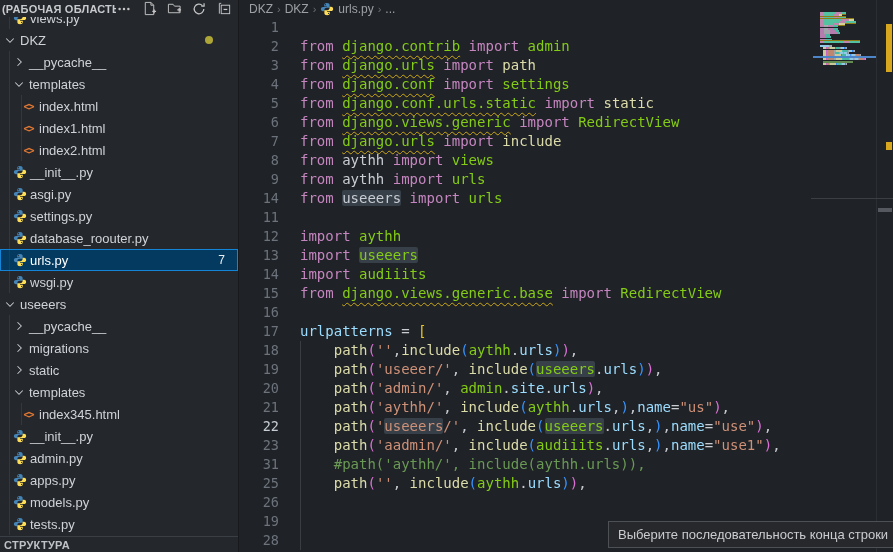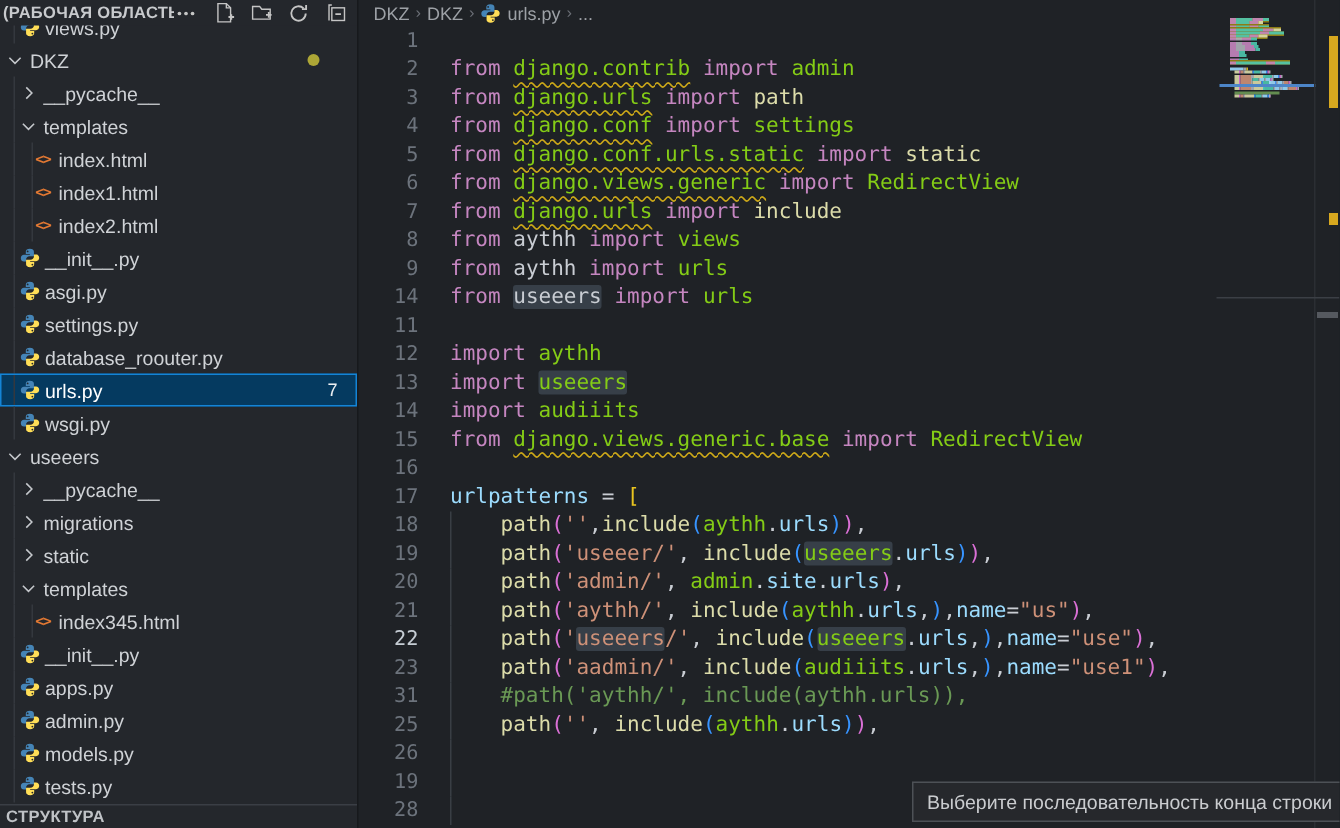--- a/index.html
+++ b/index.html
@@ -310,33 +310,33 @@
       <div class="trow" style="padding-left: 11px;">
         <span class="tg" style="left: 9px;"></span>
         <span class="ficon">
           <svg width="14" height="14" viewBox="0 0 16 16">
             <path fill="#4584b6" d="M7.9 1c-2 0-3.1.9-3.1 2.2V5h3.1v.6H3.4C2 5.6 1 6.6 1 8.1s1 2.5 2.4 2.5H5V9.1C5 7.7 6.2 6.7 7.6 6.7H11V3.2C11 1.9 9.9 1 7.9 1z"></path>
             <circle fill="#24272c" cx="6.2" cy="3" r=".7"></circle>
             <path fill="#ffde57" d="M8.1 15c2 0 3.1-.9 3.1-2.2V11H8.1v-.6h4.5c1.4 0 2.4-1 2.4-2.5s-1-2.5-2.4-2.5H11v1.5c0 1.4-1.2 2.4-2.6 2.4H5v3.5C5 14.1 6.1 15 8.1 15z"></path>
             <circle fill="#24272c" cx="9.8" cy="13" r=".7"></circle>
           </svg>
         </span>
+        <span class="lbl">admin.py</span>
+      </div>
+      <div class="trow" style="padding-left: 11px;">
+        <span class="tg" style="left: 9px;"></span>
+        <span class="ficon">
+          <svg width="14" height="14" viewBox="0 0 16 16">
+            <path fill="#4584b6" d="M7.9 1c-2 0-3.1.9-3.1 2.2V5h3.1v.6H3.4C2 5.6 1 6.6 1 8.1s1 2.5 2.4 2.5H5V9.1C5 7.7 6.2 6.7 7.6 6.7H11V3.2C11 1.9 9.9 1 7.9 1z"></path>
+            <circle fill="#24272c" cx="6.2" cy="3" r=".7"></circle>
+            <path fill="#ffde57" d="M8.1 15c2 0 3.1-.9 3.1-2.2V11H8.1v-.6h4.5c1.4 0 2.4-1 2.4-2.5s-1-2.5-2.4-2.5H11v1.5c0 1.4-1.2 2.4-2.6 2.4H5v3.5C5 14.1 6.1 15 8.1 15z"></path>
+            <circle fill="#24272c" cx="9.8" cy="13" r=".7"></circle>
+          </svg>
+        </span>
         <span class="lbl">apps.py</span>
-      </div>
-      <div class="trow" style="padding-left: 11px;">
-        <span class="tg" style="left: 9px;"></span>
-        <span class="ficon">
-          <svg width="14" height="14" viewBox="0 0 16 16">
-            <path fill="#4584b6" d="M7.9 1c-2 0-3.1.9-3.1 2.2V5h3.1v.6H3.4C2 5.6 1 6.6 1 8.1s1 2.5 2.4 2.5H5V9.1C5 7.7 6.2 6.7 7.6 6.7H11V3.2C11 1.9 9.9 1 7.9 1z"></path>
-            <circle fill="#24272c" cx="6.2" cy="3" r=".7"></circle>
-            <path fill="#ffde57" d="M8.1 15c2 0 3.1-.9 3.1-2.2V11H8.1v-.6h4.5c1.4 0 2.4-1 2.4-2.5s-1-2.5-2.4-2.5H11v1.5c0 1.4-1.2 2.4-2.6 2.4H5v3.5C5 14.1 6.1 15 8.1 15z"></path>
-            <circle fill="#24272c" cx="9.8" cy="13" r=".7"></circle>
-          </svg>
-        </span>
-        <span class="lbl">admin.py</span>
       </div>
       <div class="trow" style="padding-left: 11px;">
         <span class="tg" style="left: 9px;"></span>
         <span class="ficon">
           <svg width="14" height="14" viewBox="0 0 16 16">
             <path fill="#4584b6" d="M7.9 1c-2 0-3.1.9-3.1 2.2V5h3.1v.6H3.4C2 5.6 1 6.6 1 8.1s1 2.5 2.4 2.5H5V9.1C5 7.7 6.2 6.7 7.6 6.7H11V3.2C11 1.9 9.9 1 7.9 1z"></path>
             <circle fill="#24272c" cx="6.2" cy="3" r=".7"></circle>
             <path fill="#ffde57" d="M8.1 15c2 0 3.1-.9 3.1-2.2V11H8.1v-.6h4.5c1.4 0 2.4-1 2.4-2.5s-1-2.5-2.4-2.5H11v1.5c0 1.4-1.2 2.4-2.6 2.4H5v3.5C5 14.1 6.1 15 8.1 15z"></path>
             <circle fill="#24272c" cx="9.8" cy="13" r=".7"></circle>
           </svg>

